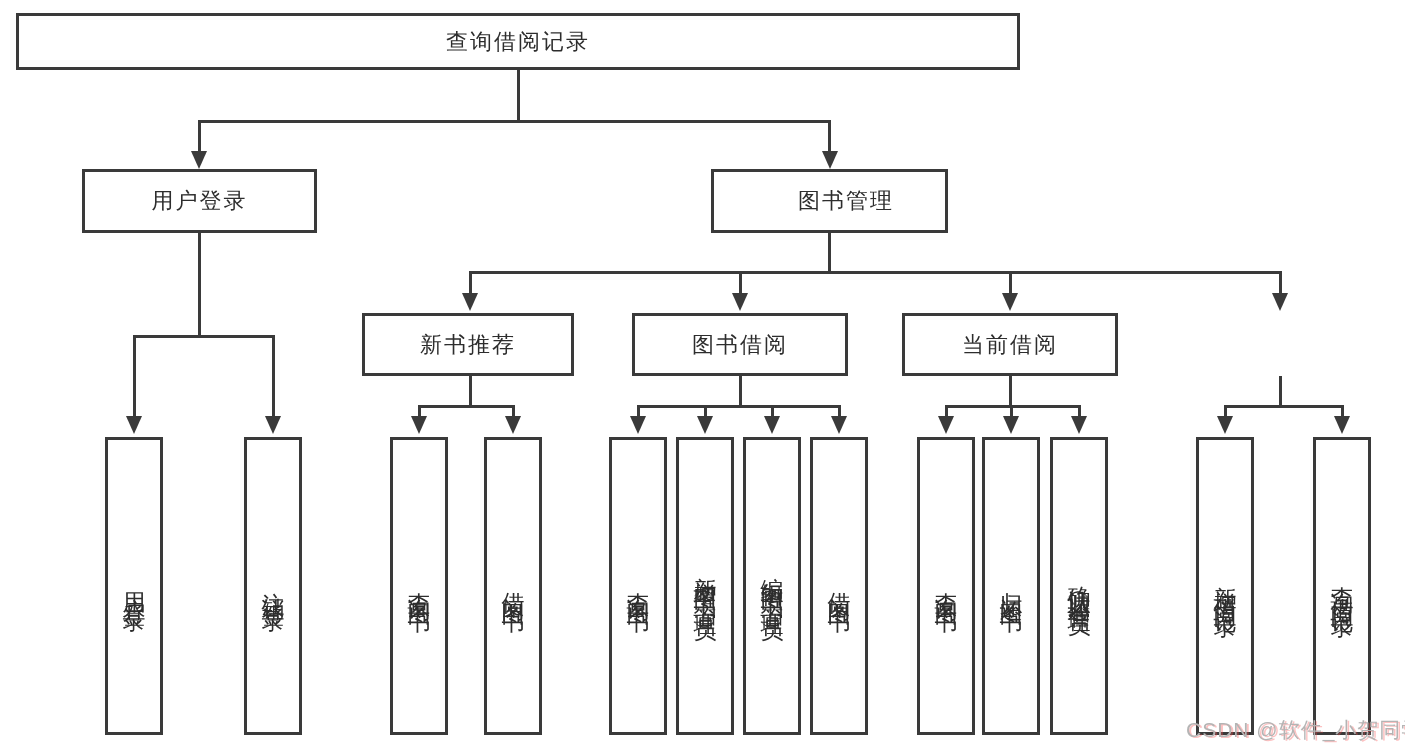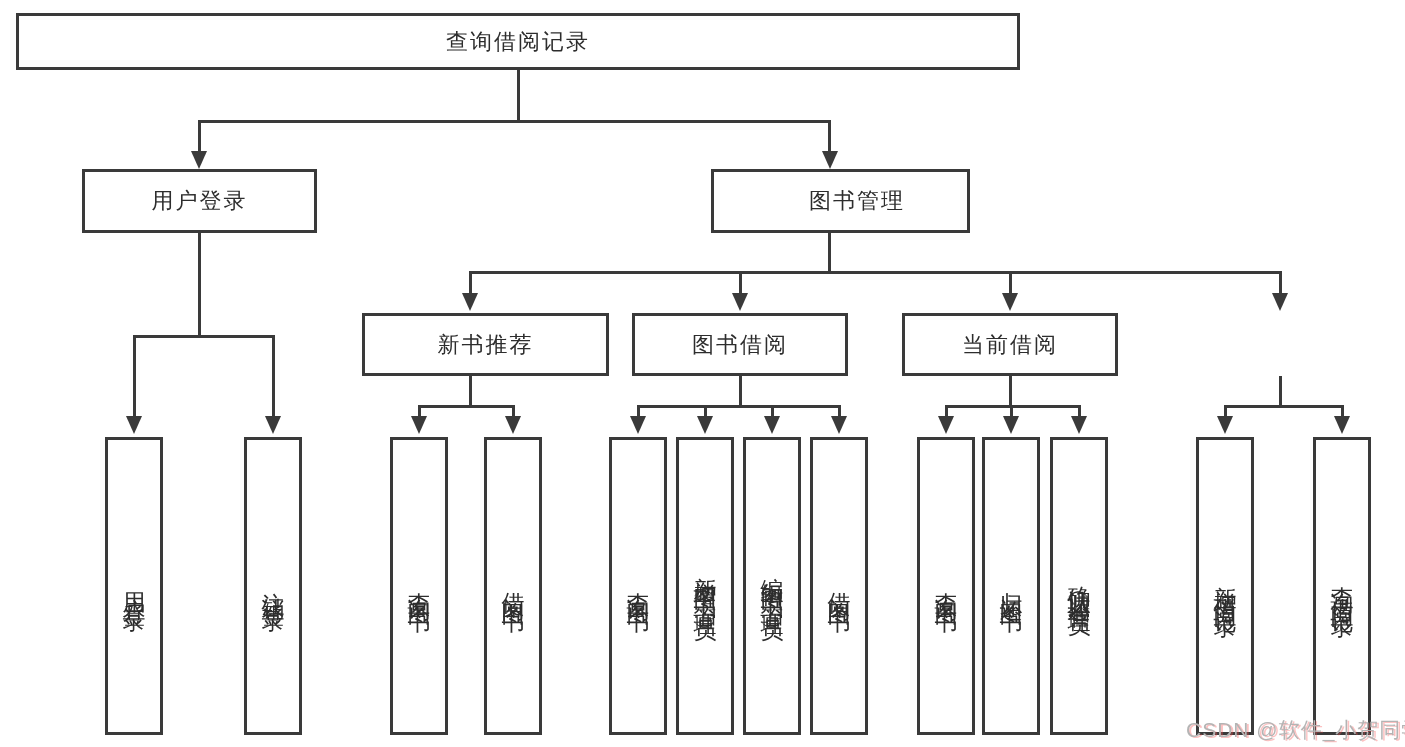--- a/index.html
+++ b/index.html
@@ -67,21 +67,21 @@
   <div class="vline" style="left:517px;top:70px;height:50px;"></div>
   <div class="hline" style="left:198px;top:120px;width:633px;"></div>
   <div class="vline" style="left:198px;top:120px;height:32px;"></div>
   <div class="vline" style="left:828px;top:120px;height:32px;"></div>
   <div class="arrow" style="left:191px;top:151px;"></div>
   <div class="arrow" style="left:822px;top:151px;"></div>
 
   <div class="box" style="left:82px;top:169px;width:235px;height:64px;">
     <span>用户登录</span>
   </div>
-  <div class="box" style="left:711px;top:169px;width:259px;height:64px;padding-left:33px;">
+  <div class="box" style="left:711px;top:169px;width:237px;height:64px;padding-left:33px;">
     <span>图书管理</span>
   </div>
 
   <div class="vline" style="left:198px;top:233px;height:103px;"></div>
   <div class="hline" style="left:133px;top:335px;width:142px;"></div>
   <div class="vline" style="left:133px;top:335px;height:81px;"></div>
   <div class="vline" style="left:272px;top:335px;height:81px;"></div>
   <div class="arrow" style="left:126px;top:416px;"></div>
   <div class="arrow" style="left:265px;top:416px;"></div>
 
@@ -89,21 +89,21 @@
   <div class="hline" style="left:469px;top:271px;width:813px;"></div>
   <div class="vline" style="left:469px;top:271px;height:22px;"></div>
   <div class="vline" style="left:739px;top:271px;height:22px;"></div>
   <div class="vline" style="left:1009px;top:271px;height:22px;"></div>
   <div class="vline" style="left:1279px;top:271px;height:22px;"></div>
   <div class="arrow" style="left:462px;top:293px;"></div>
   <div class="arrow" style="left:732px;top:293px;"></div>
   <div class="arrow" style="left:1002px;top:293px;"></div>
   <div class="arrow" style="left:1272px;top:293px;"></div>
 
-  <div class="box" style="left:362px;top:313px;width:247px;height:63px;">
+  <div class="box" style="left:362px;top:313px;width:212px;height:63px;">
     <span>新书推荐</span>
   </div>
   <div class="box" style="left:902px;top:313px;width:216px;height:63px;">
     <span>当前借阅</span>
   </div>
   <div class="box" style="left:632px;top:313px;width:216px;height:63px;">
     <span>图书借阅</span>
   </div>
 
   <div class="vline" style="left:469px;top:376px;height:31px;"></div>

